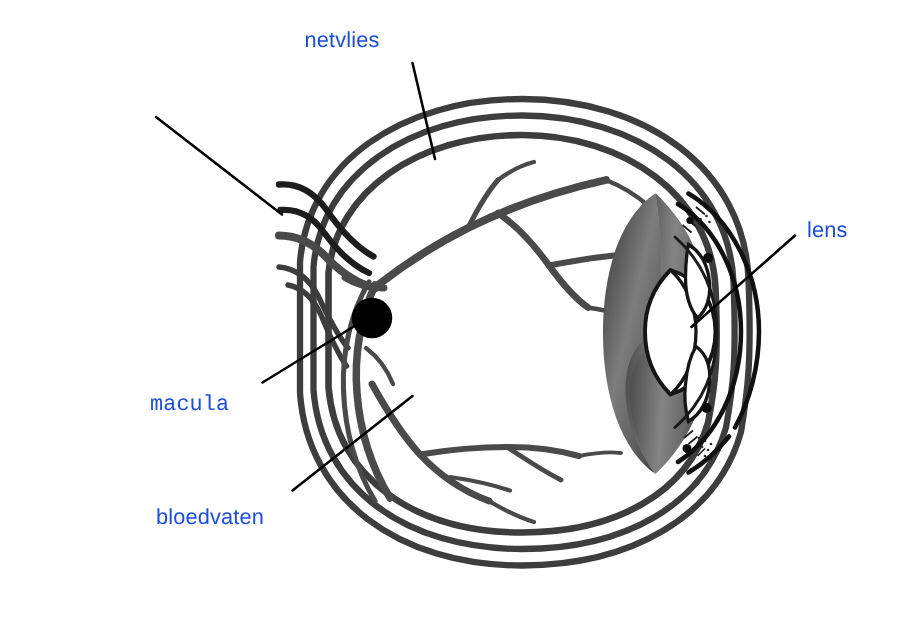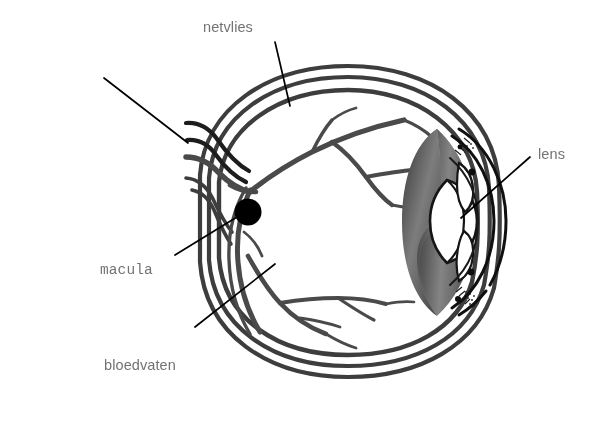--- a/index.html
+++ b/index.html
@@ -26,21 +26,21 @@
     left: 0;
     width: 600px;
     height: 426px;
     display: block;
   }
   .diagram-label {
     position: absolute;
     font-family: "Liberation Sans", sans-serif;
     font-size: 14.5px;
     line-height: 18px;
-    color: #737373;
+    color: #1d4ed8;
     white-space: pre;
     letter-spacing: 0.1px;
   }
   .label-centered {
     text-align: center;
   }
 </style>
 </head>
 <body>
 
@@ -259,16 +259,16 @@
     </g>
   </svg>
 
 
   <div class="diagram-label" style="left:203px; top:18px;">netvlies</div>
 
   <div class="diagram-label" style="left:538px; top:145px;">lens</div>
 
   <div class="diagram-label" style="left:100px; top:261px;font-family:Liberation Mono, monospace;">macula</div>
 
-  <div class="diagram-label label-centered" style="left:104px; top:336px;margin-top:20px;">bloedvaten</div>
+  <div class="diagram-label label-centered" style="left:104px; top:336px;">bloedvaten</div>
 
 
 </div>
 
 </body></html>

